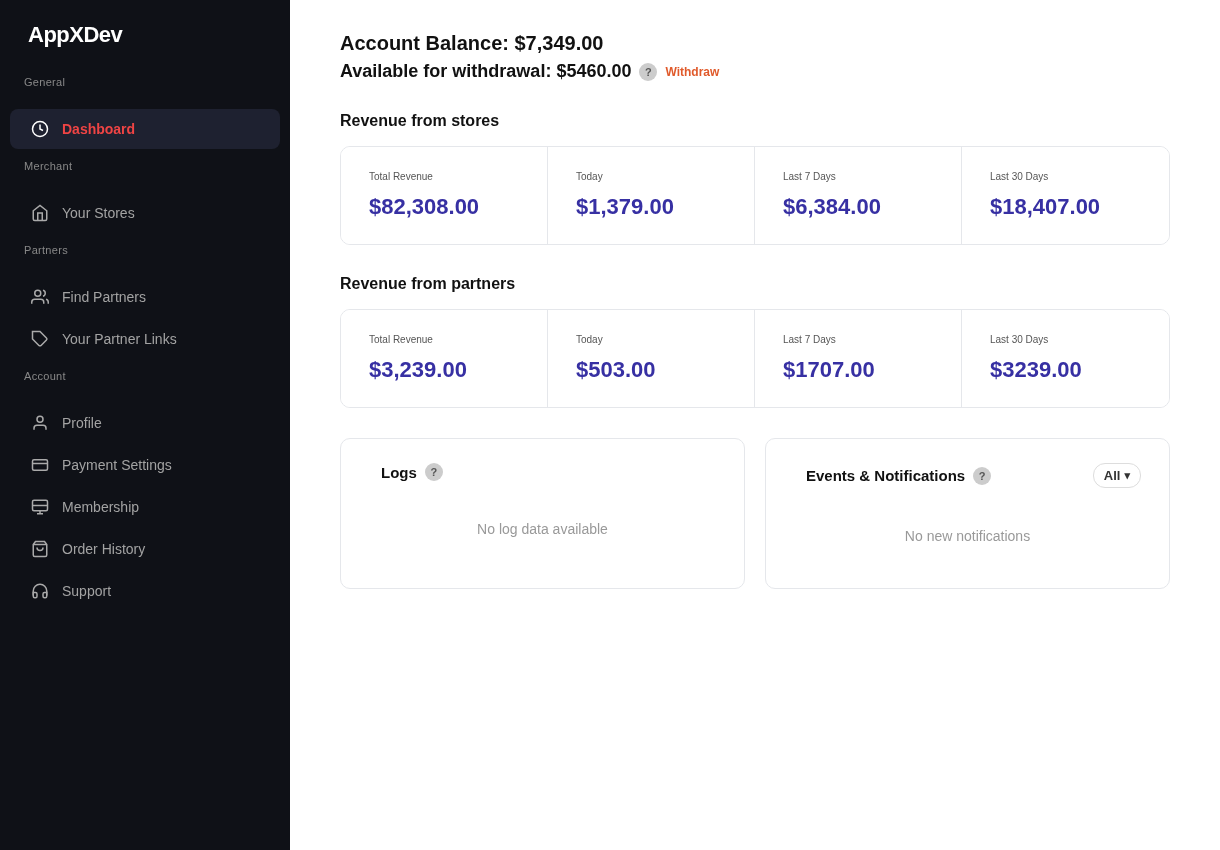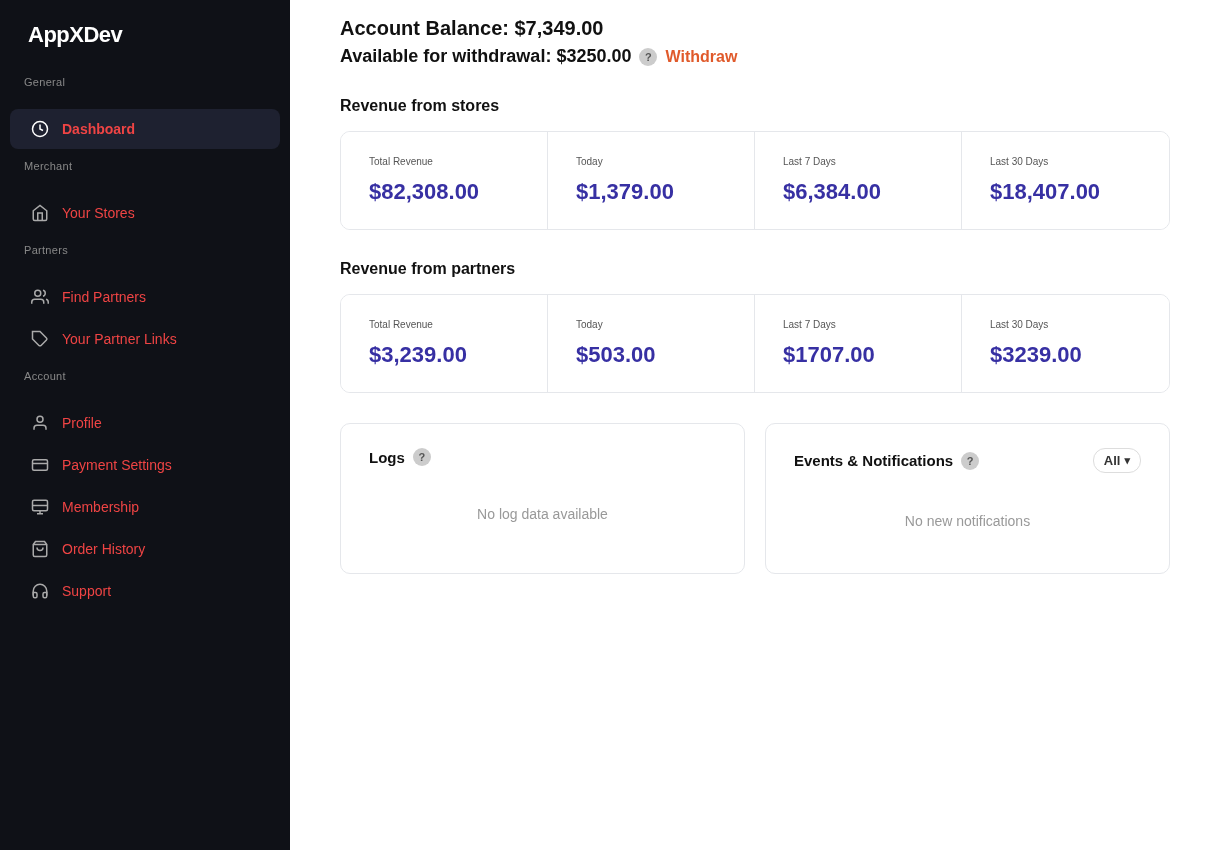--- a/index.html
+++ b/index.html
@@ -33,38 +33,38 @@
     }
     .sidebar-item {
       display: flex;
       align-items: center;
       gap: 12px;
       padding: 10px 20px;
       cursor: pointer;
       border-radius: 8px;
       margin: 1px 10px;
       font-size: 14px;
-      color: #ef4444;
+      color: #a3a3a3;
       transition: background 0.15s;
     }
     .sidebar-item.active { background: #1e2130; color: #ef4444; font-weight: 600; }
     .sidebar-item .icon {
       width: 20px; height: 20px;
       display: flex; align-items: center; justify-content: center;
       color: #aaa;
       flex-shrink: 0;
     }
     .sidebar-item.active .icon { color: #fff; }
 
     
     .main-content {
       flex: 1;
       background: #fff;
       overflow-y: auto;
-      padding: 17px 50px;
+      padding: 32px 50px;
     }
 
     
     .account-balance { margin-bottom: 30px; }
     .balance-line1 {
       font-size: 20px;
       font-weight: 700;
       color: #111;
       margin-bottom: 6px;
     }
@@ -82,21 +82,21 @@
       background: #ccc;
       color: #555;
       font-size: 11px;
       display: inline-flex; align-items: center; justify-content: center;
       cursor: pointer;
       font-weight: 700;
     }
     .withdraw-link {
       color: #e05a2b;
       font-weight: 600;
-      font-size: 16px;
+      font-size: 12px;
       cursor: pointer;
     }
 
     
     .section-title {
       font-size: 16px;
       font-weight: 600;
       color: #111;
       margin-bottom: 16px;
     }
@@ -143,20 +143,21 @@
       min-height: 150px;
     }
     .panel-header {
       display: flex;
       align-items: center;
       gap: 8px;
       margin-bottom: 20px;
       font-size: 15px;
       font-weight: 600;
       color: #111;
+      margin-left: 12px;
     }
     .panel-empty {
       text-align: center;
       color: #999;
       font-size: 14px;
       padding: 20px 0;
     }
     .panel-dropdown {
       margin-left: auto;
       display: flex;
@@ -278,21 +279,21 @@
     </span>
     <span>Support</span>
   </div>
 </nav>
 
 <main class="main-content">
 
   <div class="account-balance">
     <div class="balance-line1">Account Balance: $7,349.00</div>
     <div class="balance-line2">
-      <span>Available for withdrawal: $3250.00</span>
+      <span>Available for withdrawal: $5460.00</span>
       <span class="help-icon">?</span>
       <span class="withdraw-link">Withdraw</span>
     </div>
   </div>
 
   <div class="section-title">Revenue from stores</div>
   <div class="revenue-grid" id="stores-grid">
       <div class="revenue-card">
       <div class="revenue-card-label">Total Revenue</div>
       <div class="revenue-card-value">$82,308.00</div>

